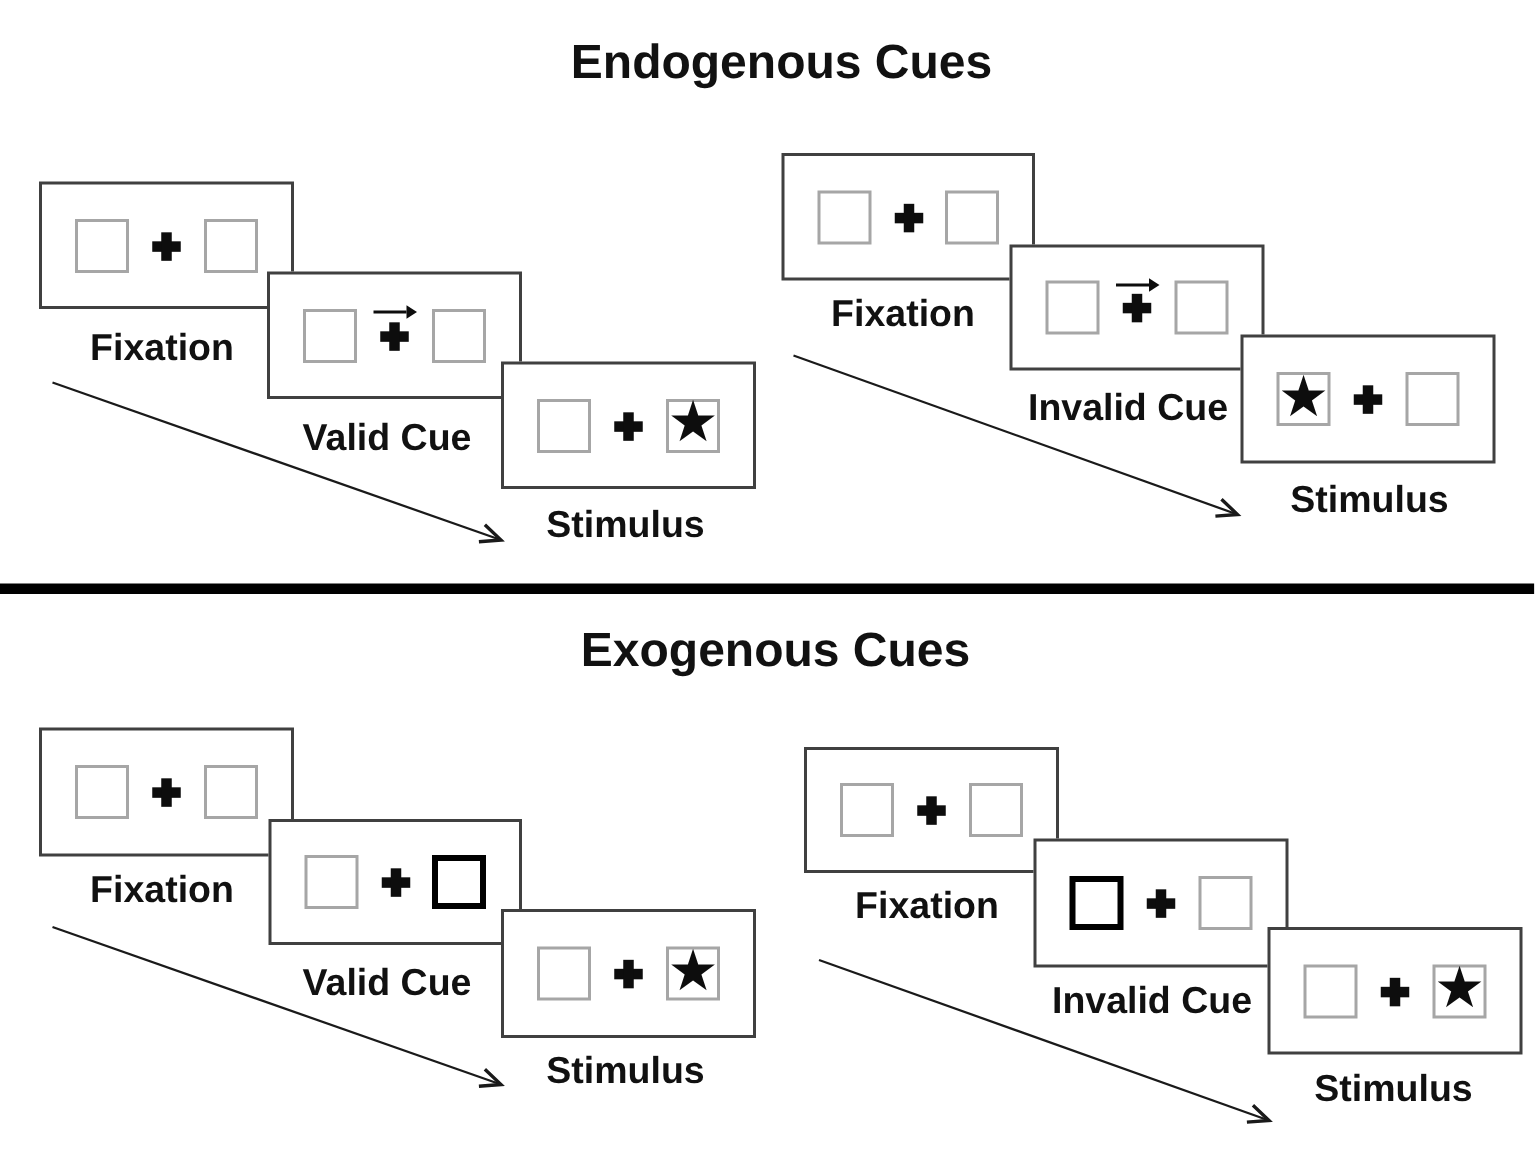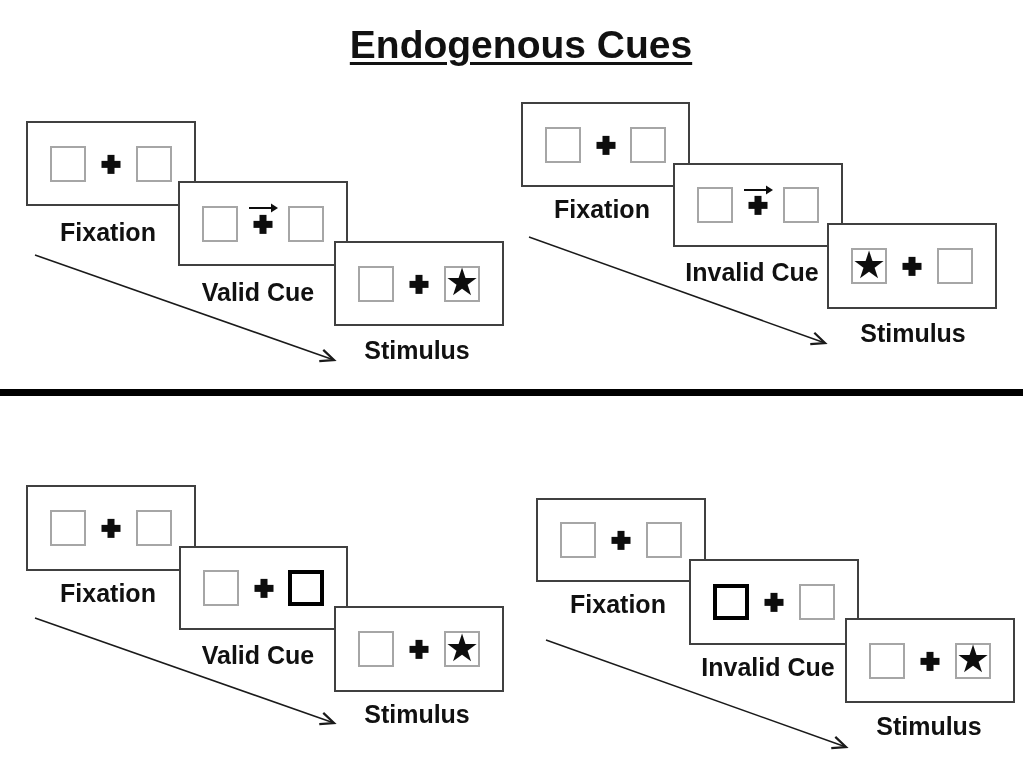--- a/index.html
+++ b/index.html
@@ -2,21 +2,21 @@
 <html><head>
 <meta charset="utf-8">
 <style>
   html,body { margin:0; padding:0; background:#fff; }
   .stage {
     position:relative; width:1023px; height:767px; background:#ffffff;
     font-family:"Liberation Sans", sans-serif; color:#111; overflow:hidden;
   }
   .title {
     position:absolute; transform:translateX(-50%);
-    font-size:39px; font-weight:bold; text-decoration:underline;
+    font-size:32px; font-weight:bold; 
     text-decoration-thickness:3px; text-underline-offset:4px; white-space:nowrap;
   }
   .divider { position:absolute; left:0; top:389px; width:1023px; height:7px; background:#000; }
   .panel {
     position:absolute; background:#fff; border:2px solid #404040; box-sizing:border-box;
   }
   .sq {
     position:absolute; top:50%; transform:translateY(-50%);
     width:36px; height:36px; box-sizing:border-box;
     border:2px solid #a6a6a6; background:#fff;
@@ -42,20 +42,21 @@
     font-size:25px; font-weight:bold; white-space:nowrap;
   }
   .seq-arrow { position:absolute; }
 </style>
 </head>
 <body>
 
 <div class="stage">
 
   <div class="title" style="left:521px;top:23px">Endogenous Cues</div>
+  <div class="title" style="left:517px;top:415px">Exogenous Cues</div>
 
   <div class="divider"></div>
 
   <div class="panel" style="left:26px;top:121px;width:170px;height:85px;z-index:1">
     <div class="sq left" data-state="empty">
         <span class="glyph"></span>
       </div>
 
     <span class="plus"></span>
     <div class="sq right" data-state="empty">

